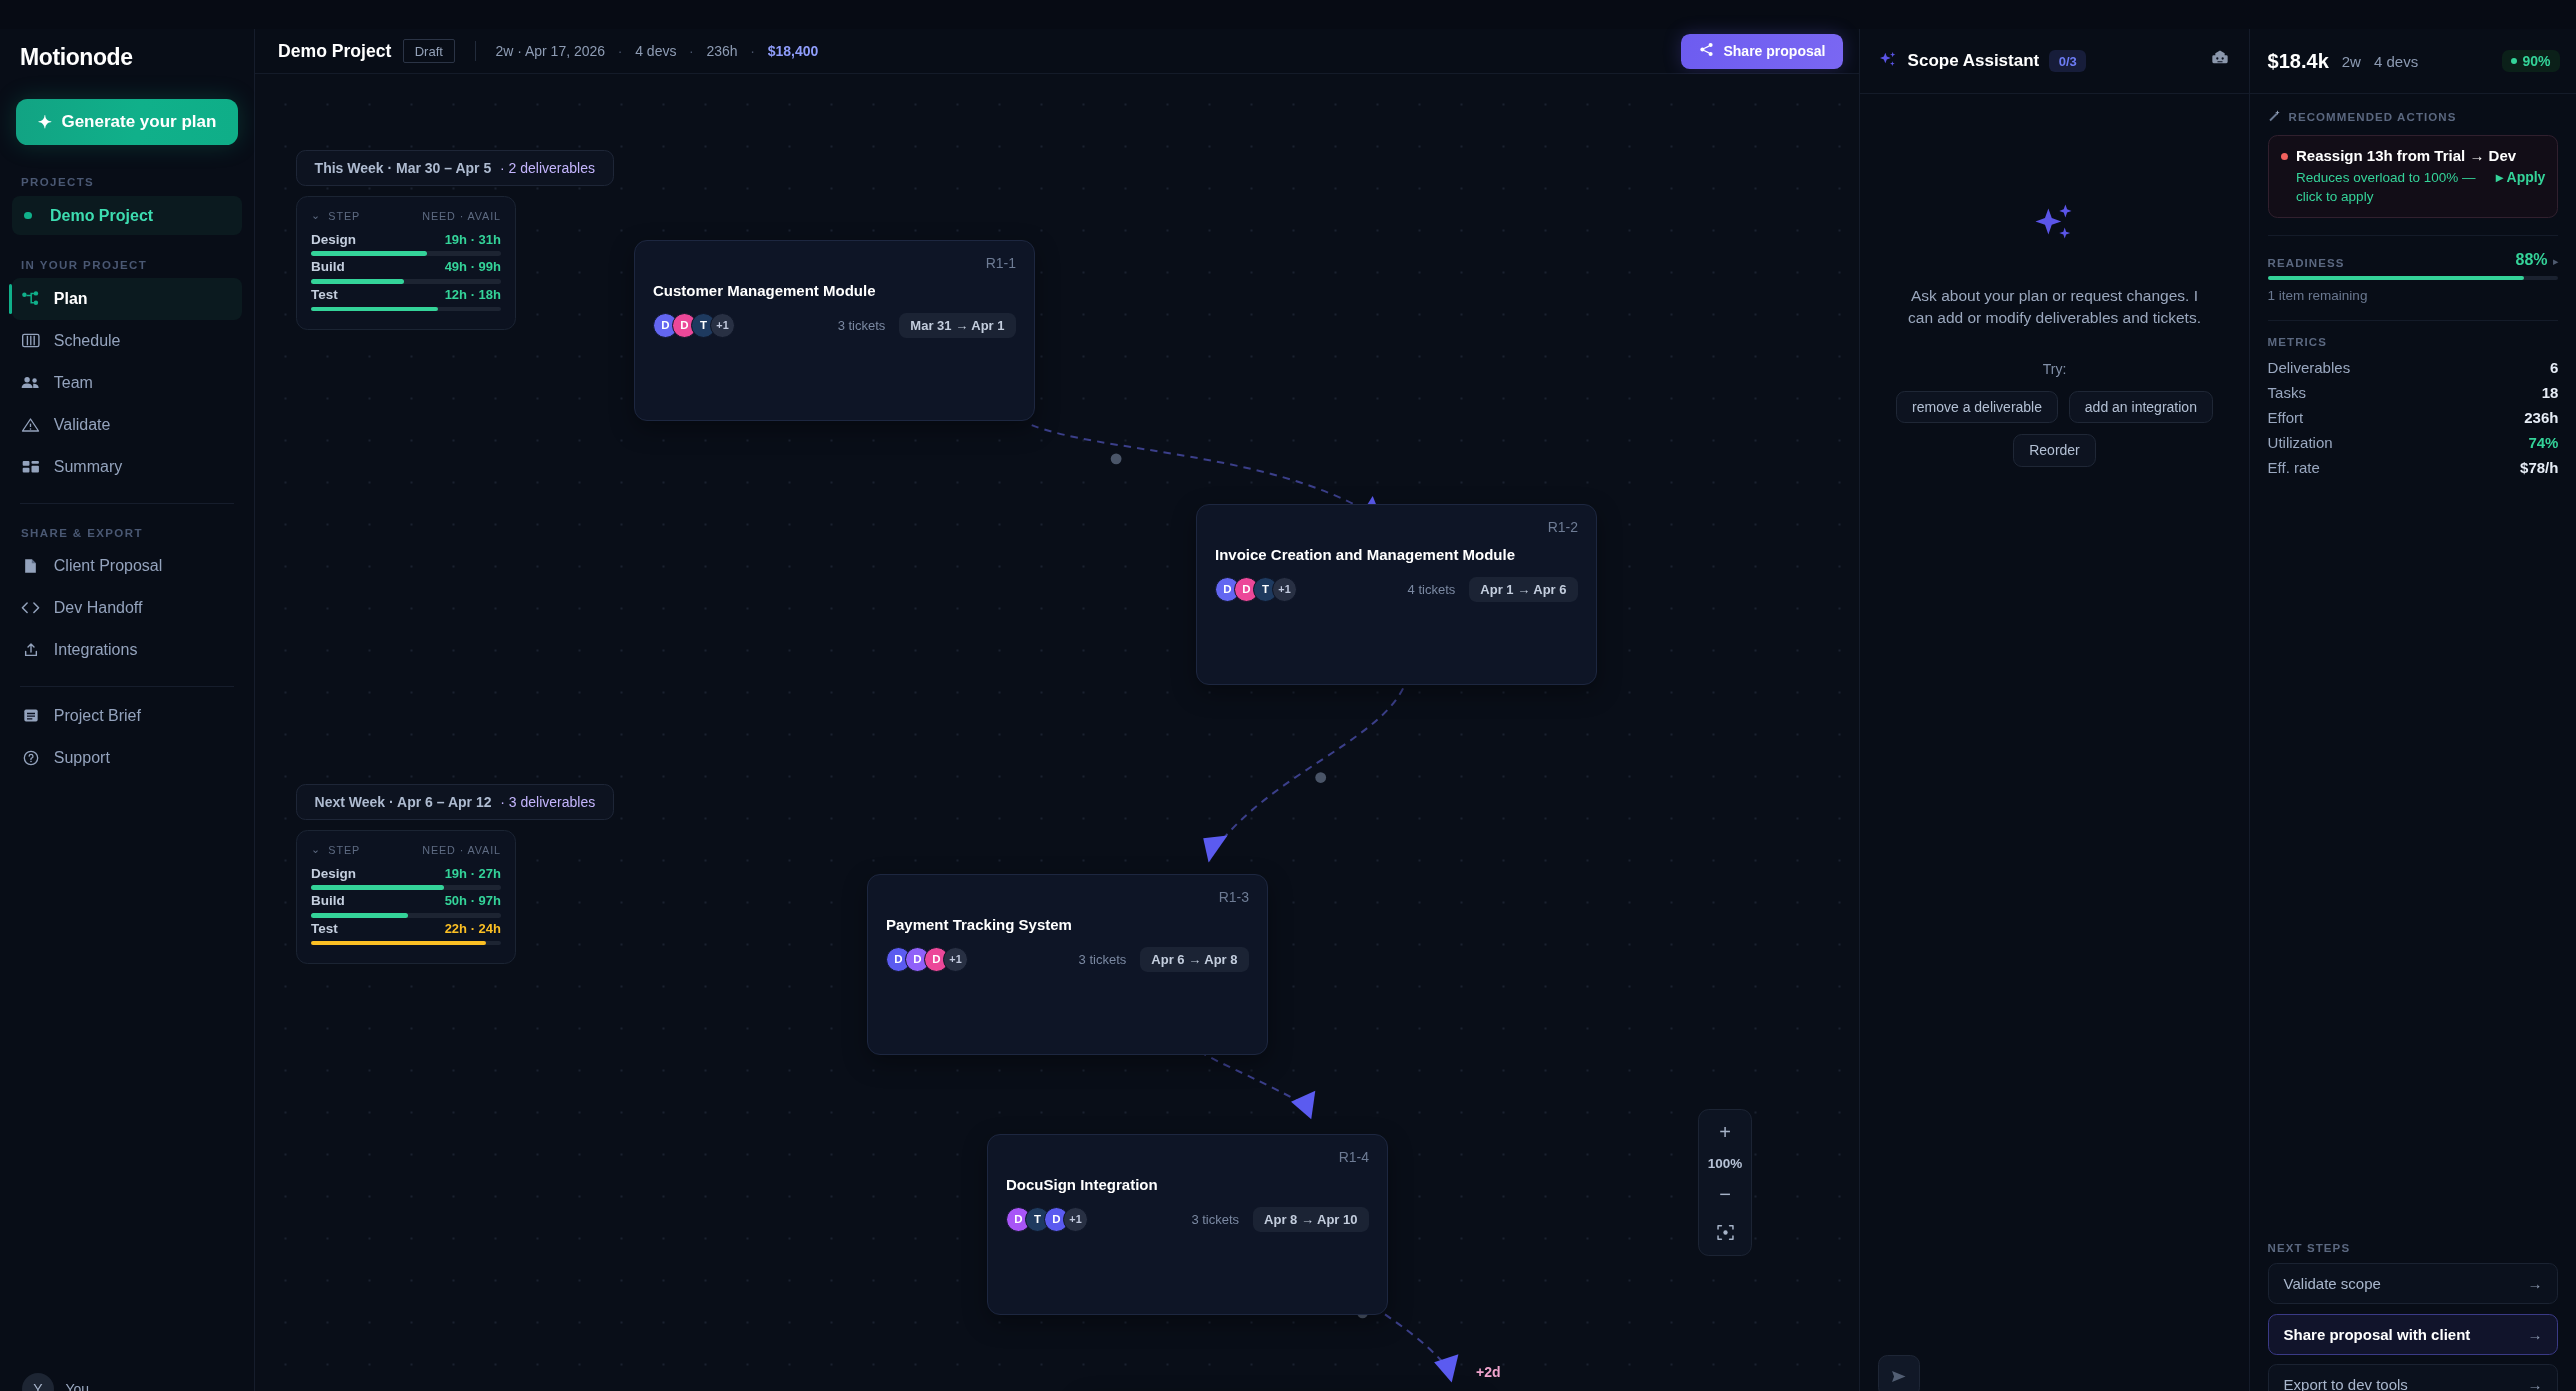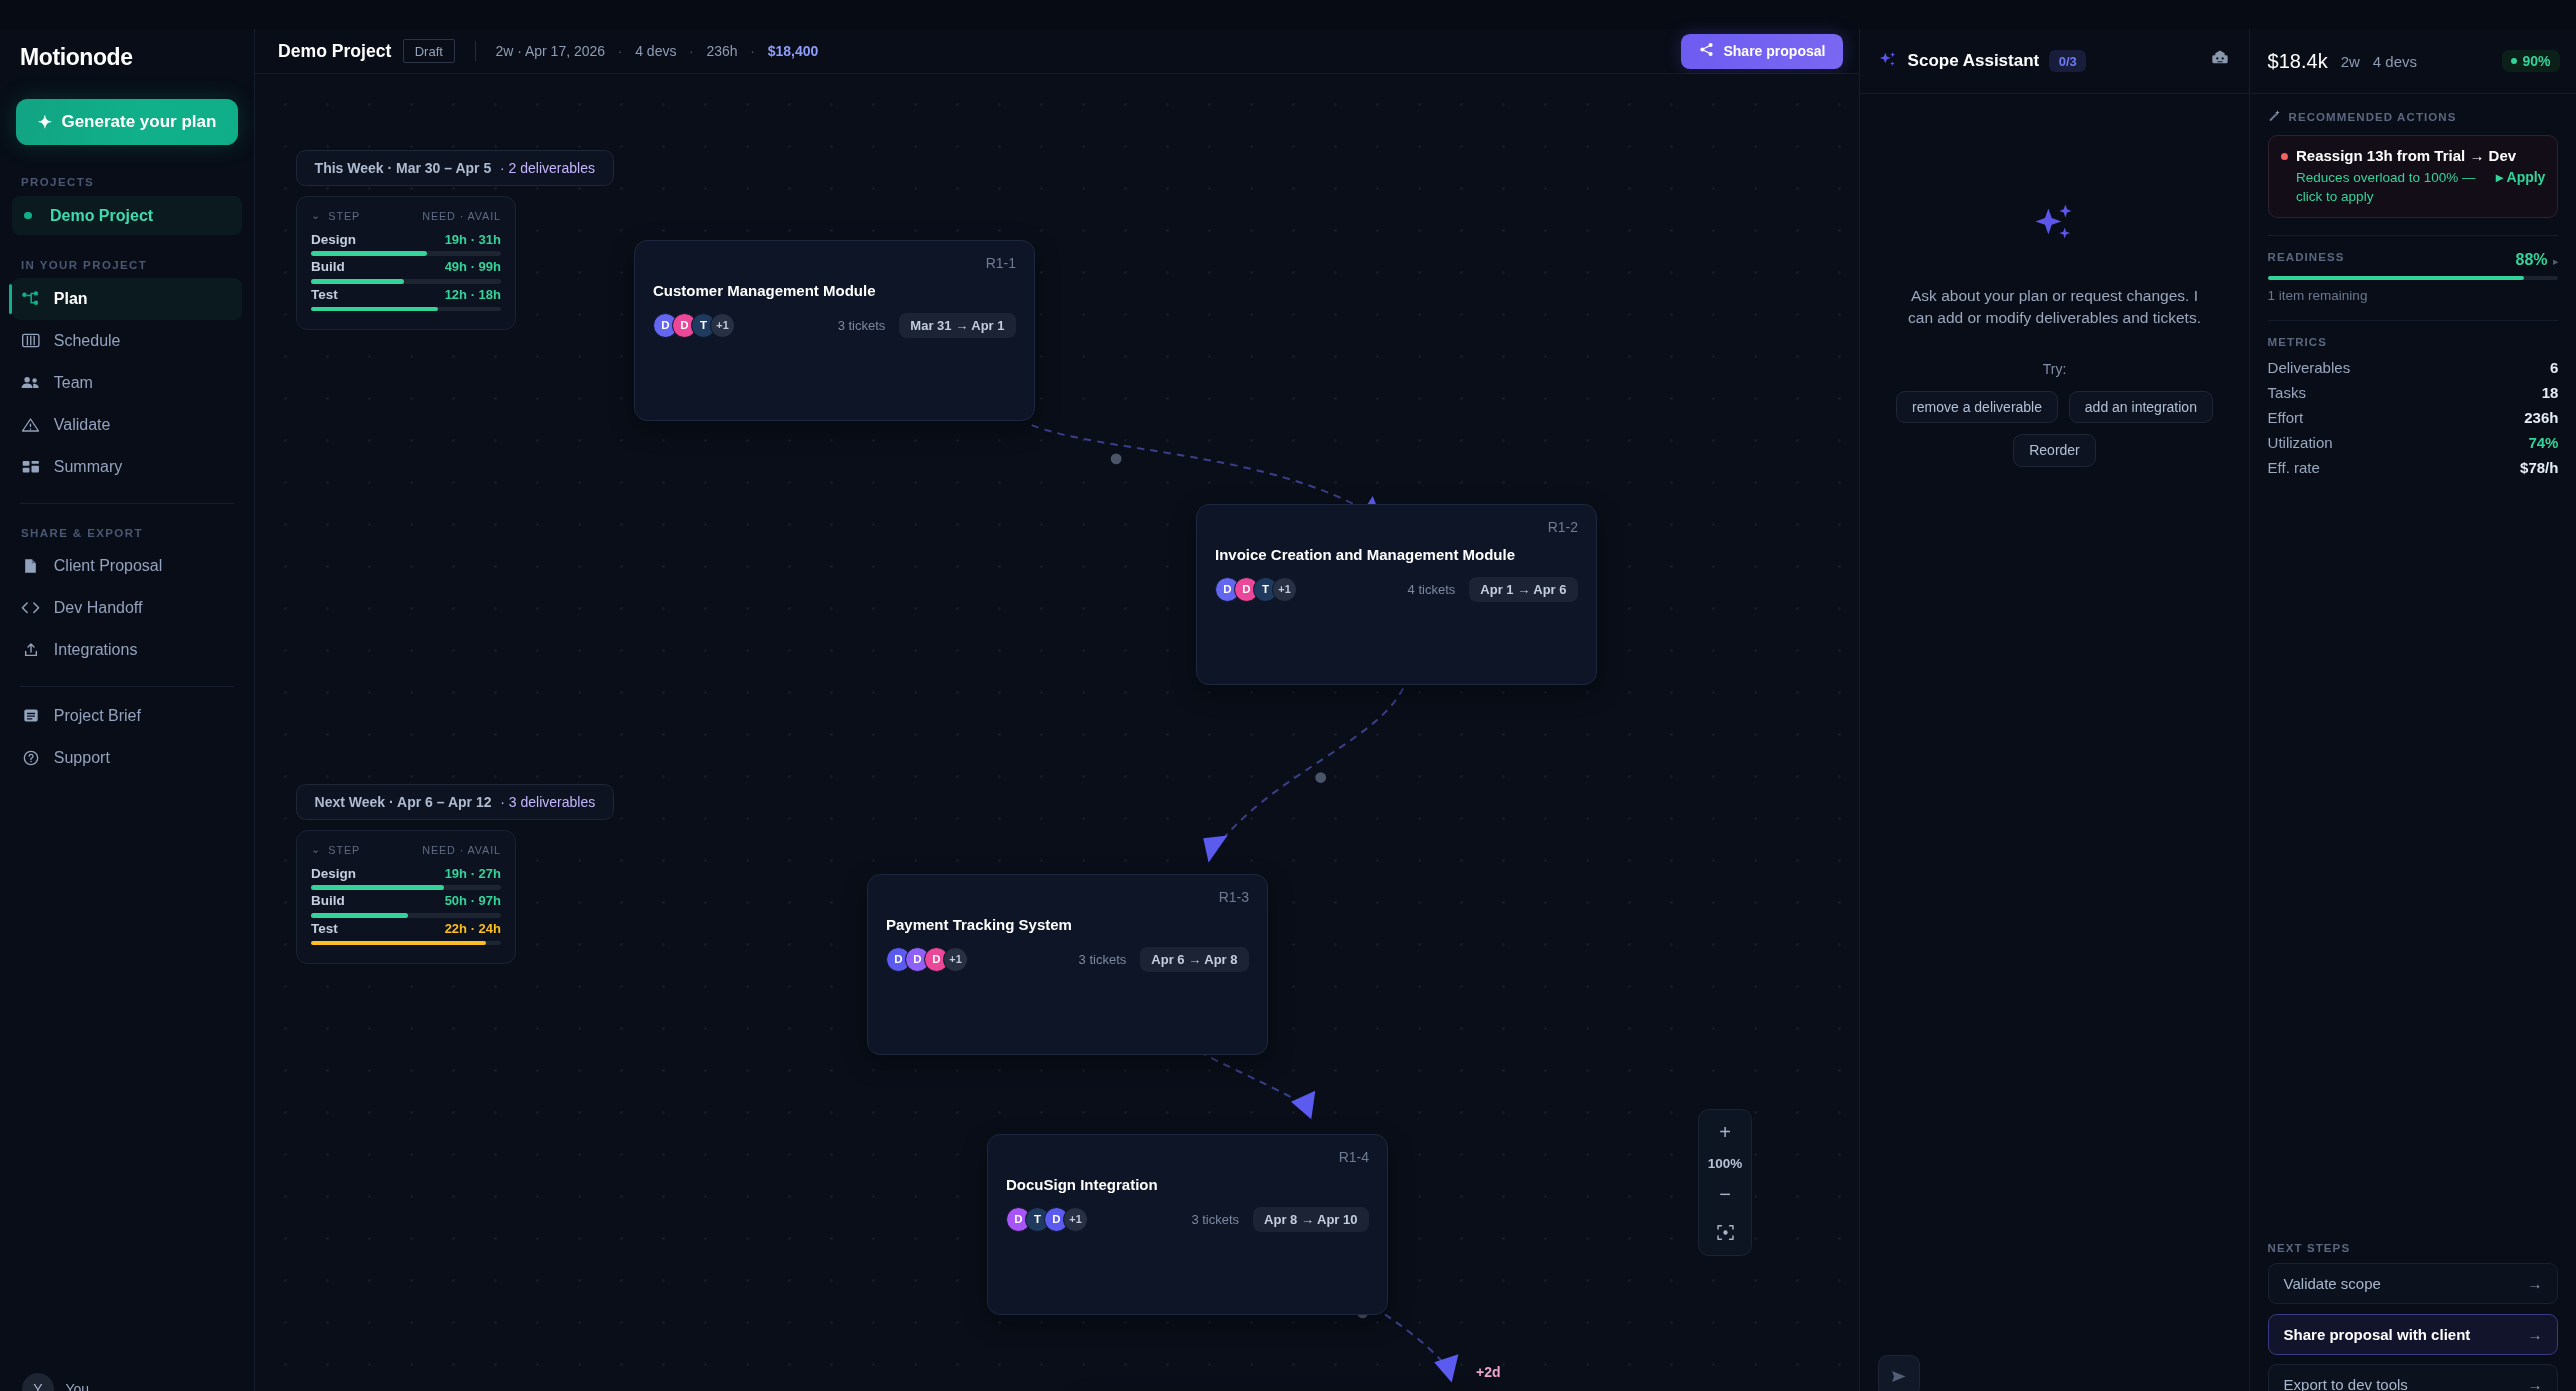--- a/index.html
+++ b/index.html
@@ -241,21 +241,21 @@
   
   .rightpanel {
     width: 327px; flex: 0 0 327px; height: 1392px;
     background: #080d17; border-left: 0.7px solid #151c2a;
     display: flex; flex-direction: column; position: relative;
   }
   .rp-head {
     height: 65px; display: flex; align-items: center; gap: 13px;
     padding: 0 16px 0 17.6px; border-bottom: 0.7px solid #141b29;
   }
-  .rp-money { font-size: 20px; font-weight: 400; color: #fff; }
+  .rp-money { font-size: 20px; font-weight: 700; color: #fff; }
   .rp-meta { font-size: 15px; color: #8c9ab2; }
   .rp-head .spacer { flex: 1; }
   .pct-chip {
     background: #0b2019; color: #34d399; font-size: 14px; font-weight: 700;
     padding: 3.4px 9.5px; border-radius: 6.8px; display: flex; align-items: center; gap: 5.4px;
   }
   .pct-chip .d { width: 6px; height: 6px; border-radius: 50%; background: #34d399; }
   .rp-sect { padding: 15px 17.6px 0 17.6px; }
   .rp-label {
     font-size: 11.5px; letter-spacing: 1.1px; font-weight: 700; color: #5b6markdown;
@@ -267,21 +267,21 @@
   }
   .rec-title {
     display: flex; align-items: flex-start; gap: 8px;
     font-size: 15px; font-weight: 700; color: #fff;
   }
   .rec-title .d { width: 7.4px; height: 7.4px; border-radius: 50%; background: #f2625f; margin-top: 6px; flex: 0 0 7.4px; }
   .rec-body { display: flex; align-items: flex-start; gap: 4px; margin-top: 5.4px; }
   .rec-sub { font-size: 13.5px; color: #34d399; line-height: 1.35; flex: 1; padding-left: 15.5px; }
   .rec-apply { font-size: 14px; color: #34d399; font-weight: 600; white-space: nowrap; cursor: pointer; }
   .rp-div { height: 0.7px; background: #141b29; margin: 17.6px 17.6px 0 17.6px; }
-  .ready-row { display: flex; align-items: flex-start; justify-content: space-between; }
+  .ready-row { display: flex; align-items: flex-end; justify-content: space-between; }
   .ready-val { font-size: 16px; font-weight: 700; color: #34d399; }
   .ready-caret { color: #4f5b70; font-size: 10.8px; margin-left: 5.4px; }
   .ready-bar { height: 4px; border-radius: 2.7px; background: #1b2230; margin-top: 7.4px; }
   .ready-bar > i { display: block; height: 100%; border-radius: 2.7px; background: #34d399; }
   .ready-note { font-size: 13.5px; color: #6a7890; margin-top: 7.4px; }
   .metric-row {
     display: flex; align-items: center; justify-content: space-between;
     font-size: 15px; color: #9aa8c0; padding: 4px 0;
   }
   .metric-row .mv { color: #e6ecf6; font-weight: 700; }

